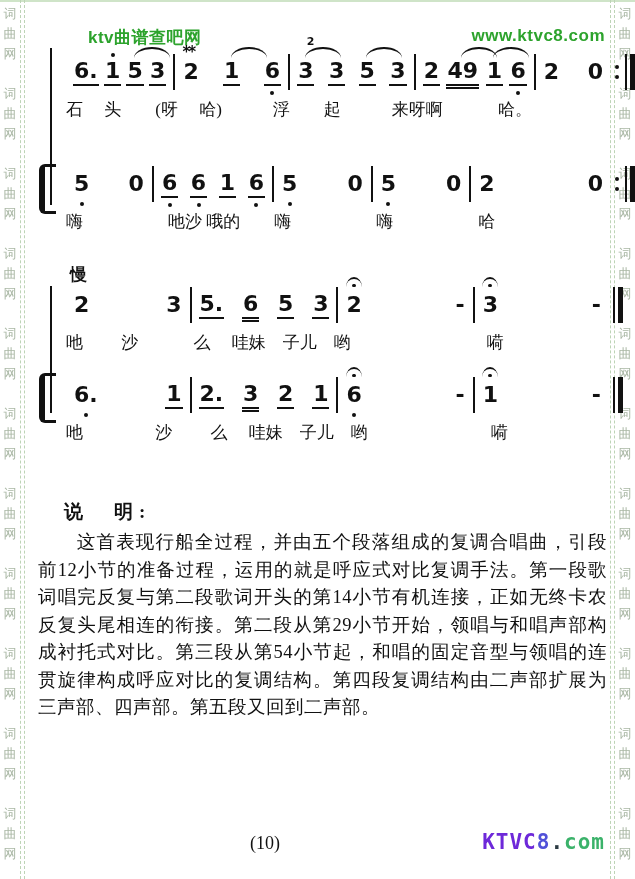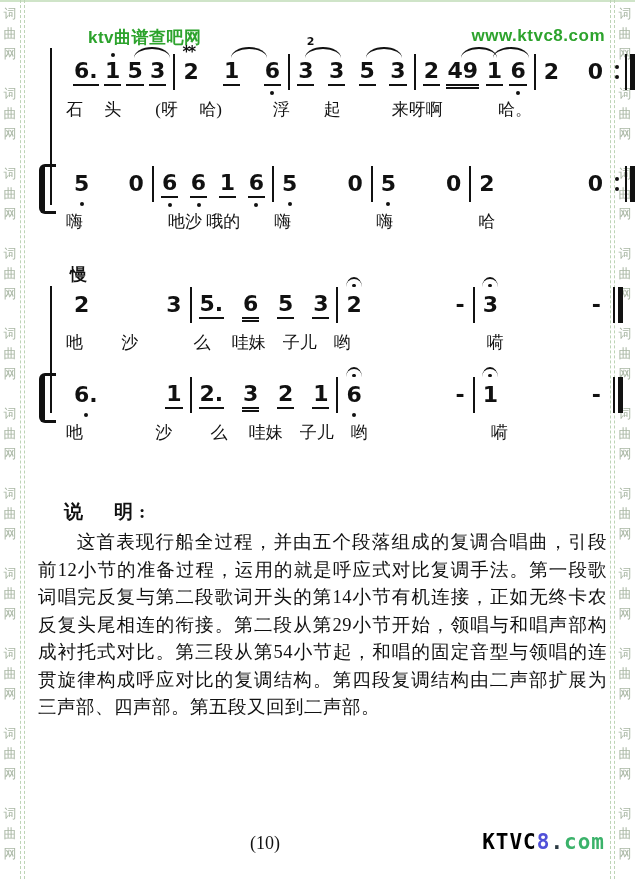--- a/index.html
+++ b/index.html
@@ -332,14 +332,14 @@
         <div class="lyr">吔　　　　 沙　　 么　 哇妹　子儿　哟　　　　　　　 嗬</div>
       </div>
     </div>
 
   <div class="notes">
     <h3>说　明:</h3>
     <p>这首表现行船全过程，并由五个段落组成的复调合唱曲，引段前12小节的准备过程，运用的就是呼应式对比复调手法。第一段歌词唱完反复与第二段歌词开头的第14小节有机连接，正如无终卡农反复头尾相连的衔接。第二段从第29小节开始，领唱与和唱声部构成衬托式对比。第三段从第54小节起，和唱的固定音型与领唱的连贯旋律构成呼应对比的复调结构。第四段复调结构由二声部扩展为三声部、四声部。第五段又回到二声部。</p>
   </div>
 
   <span class="pageno">(10)</span>
-  <span class="logo" id="logo"><span style="color: #000000; margin-left: 8px;">KTVC</span><span style="color: rgb(81, 81, 216);">8</span><span style="color: rgb(43, 58, 66);">.</span><span style="color: rgb(59, 178, 106); text-align: center;">com</span></span>
+  <span class="logo" id="logo"><span style="color: #6d28d9; margin-left: 8px;">KTVC</span><span style="color: rgb(81, 81, 216);">8</span><span style="color: rgb(43, 58, 66);">.</span><span style="color: rgb(59, 178, 106); text-align: center;">com</span></span>
 </div>
 
 </body></html>

